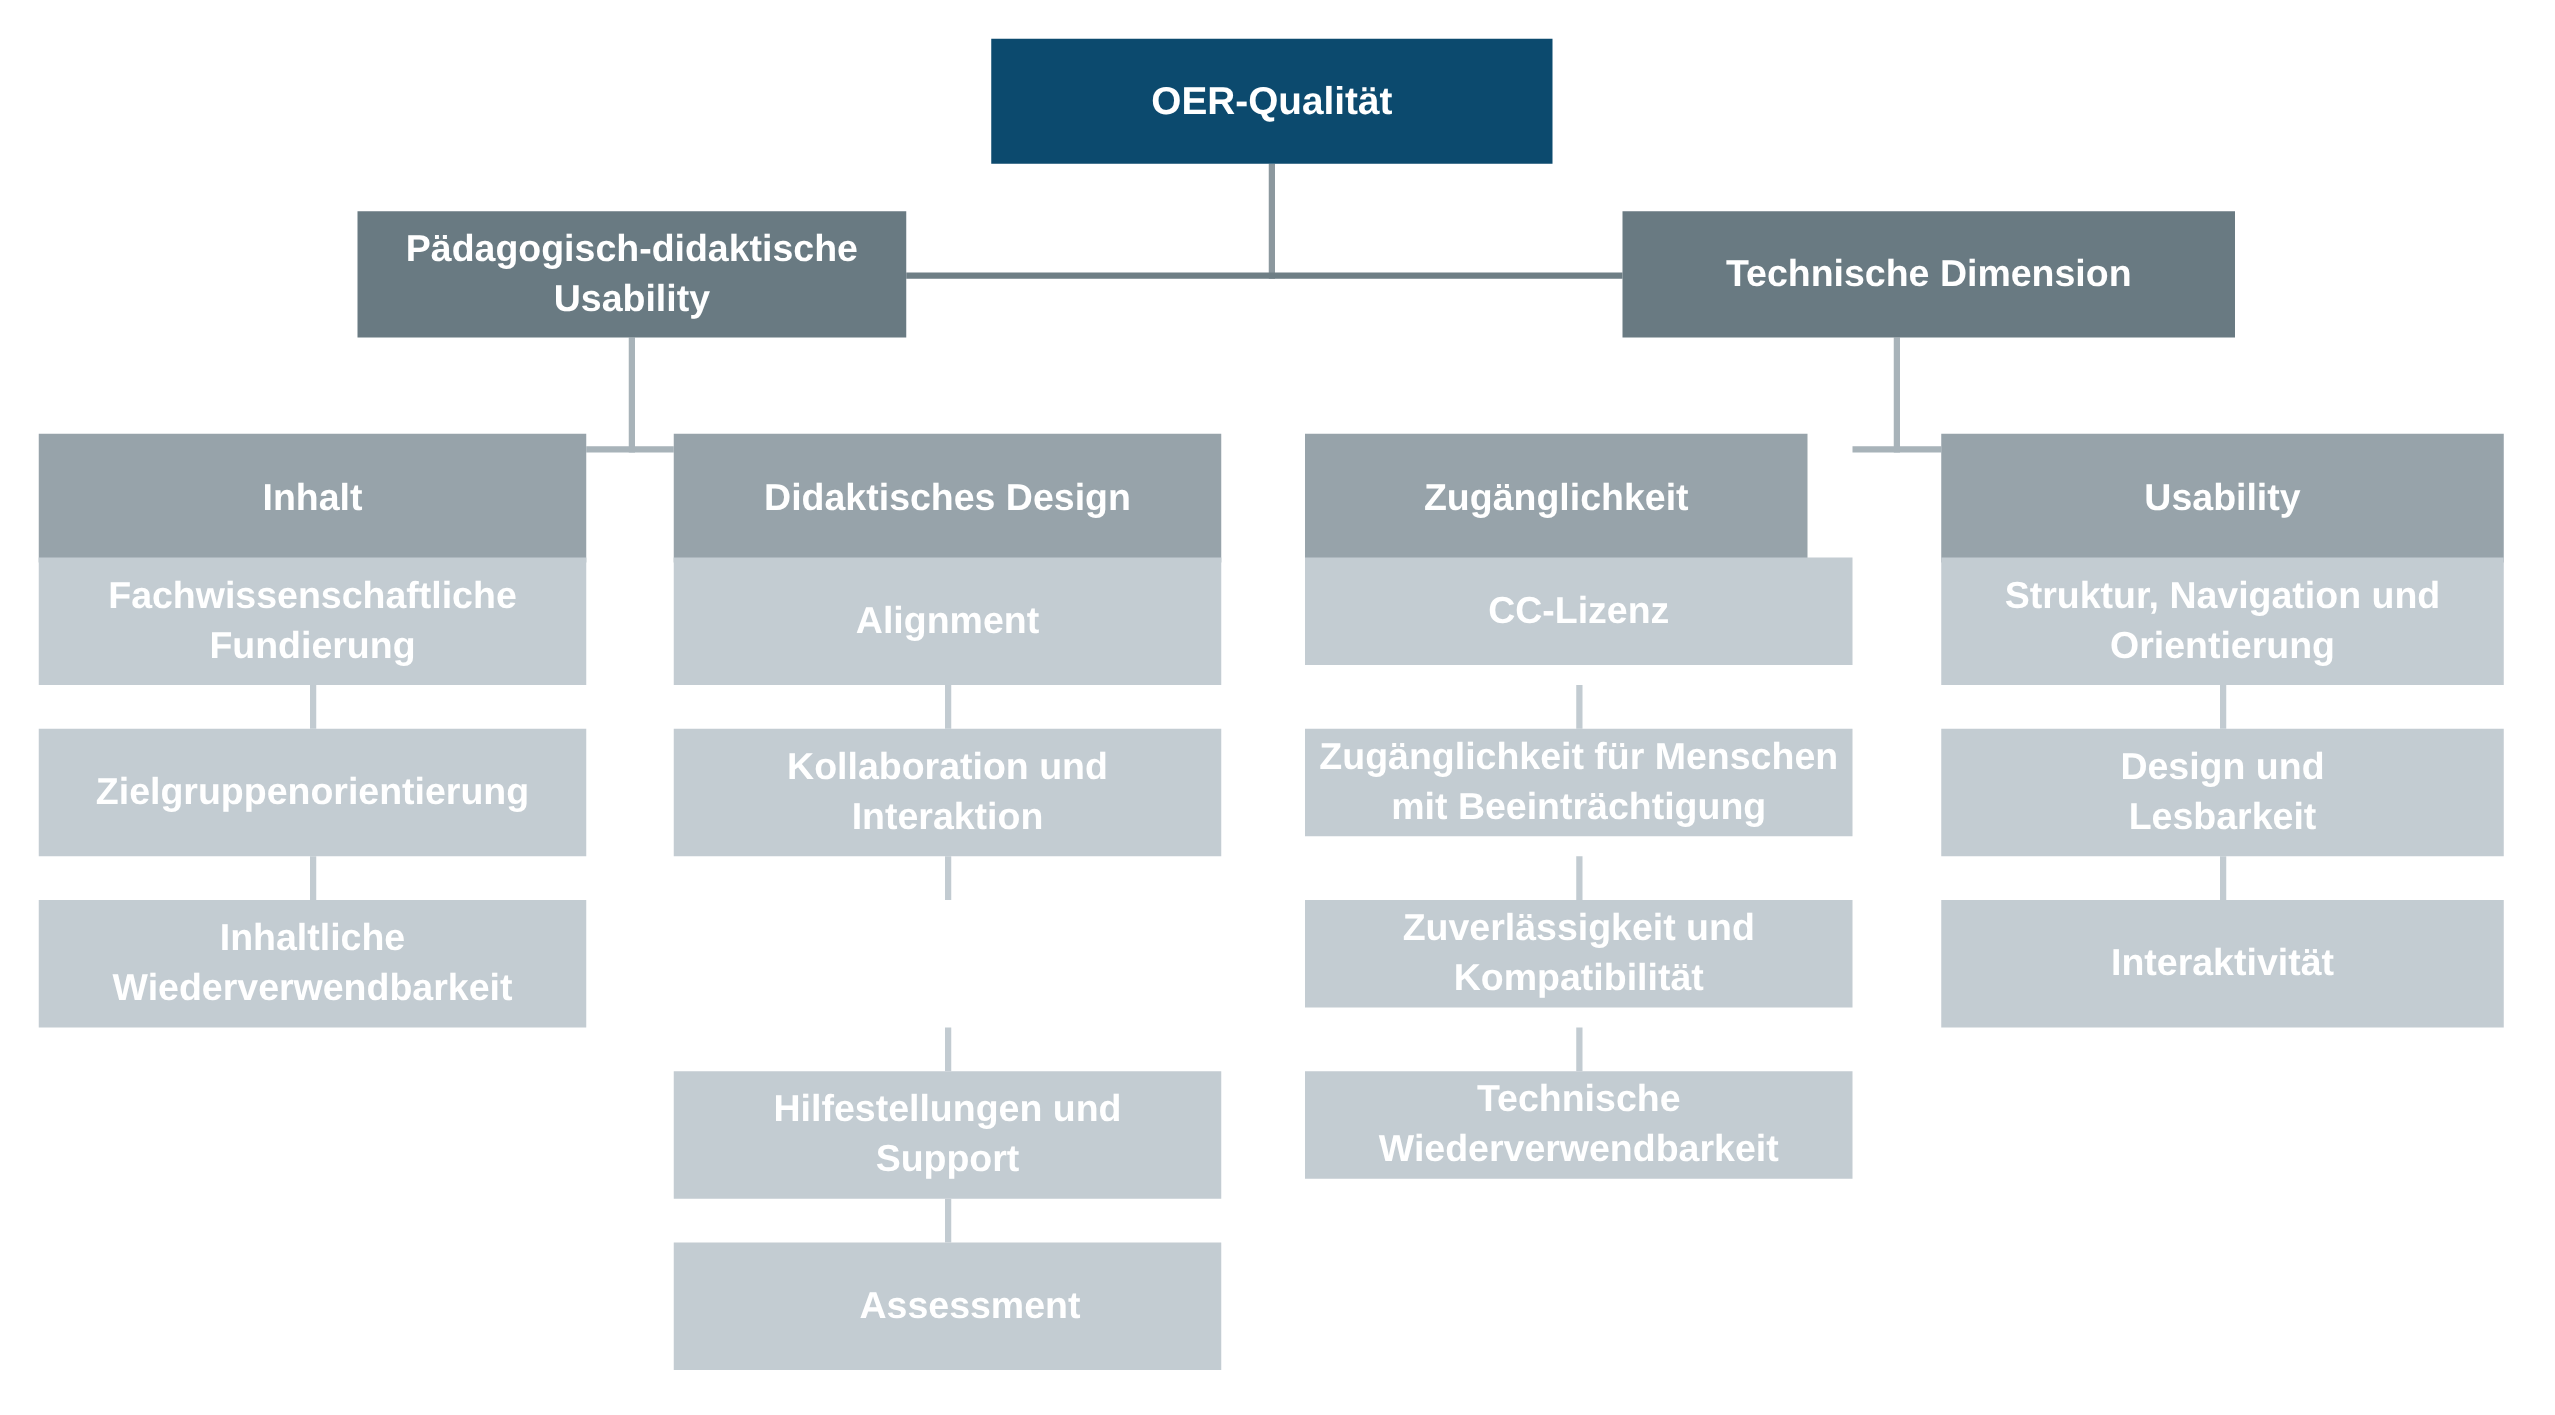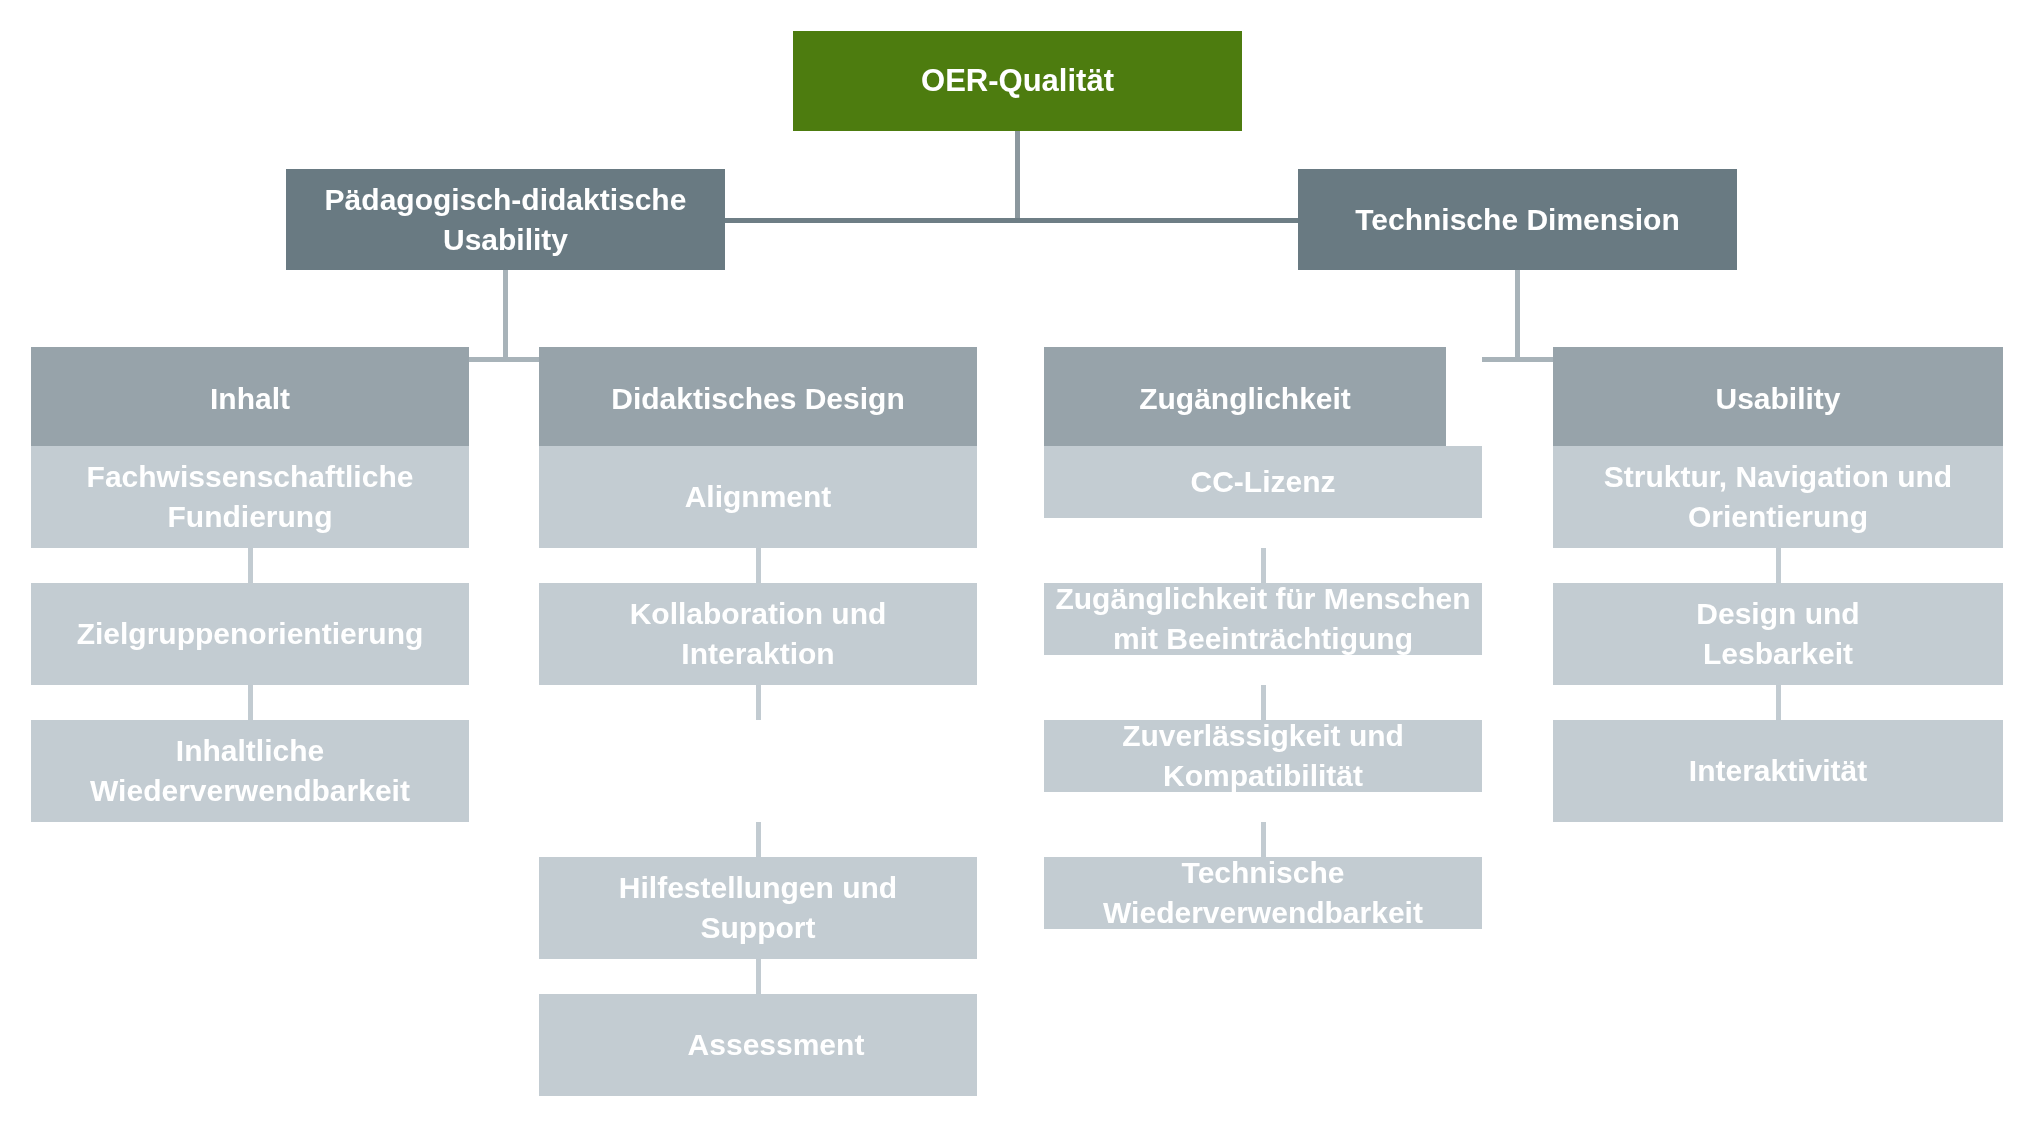--- a/index.html
+++ b/index.html
@@ -15,45 +15,45 @@
     display:flex; align-items:center; justify-content:center;
     text-align:center;
     white-space:pre-line;
     color:#ffffff;
     font-weight:bold;
     font-size:30px;
     line-height:1.33;
     box-sizing:border-box;
     padding:0 6px;
   }
-  .lvl1 { background:#4d7c0f; font-size:31px; }
+  .lvl1 { background:#0c4a6e; font-size:31px; }
   .lvl2 { background:#697A82; }
   .lvl3 { background:#97A3AA;margin-top:40px; }
   .leaf { background:#C3CCD2; }
   .connector { position:absolute; }
   .conn-root  { background:#8C989E; }
   .conn-main  { background:#6E7E85; }
   .conn-mid   { background:#A8B3B9; }
   .conn-leaf  { background:#C2CBD1; }
 
   
   .n-root { left:793px; top:31px; width:449px; height:100px; }
   
   .n-paed { left:286px;  top:169px; width:439px; height:101px; }
-  .n-tech { left:1298px; top:169px; width:439px; height:101px; }
+  .n-tech { left:1298px; top:169px; width:490px; height:101px; }
   
   .n-c1 { left:31px;   top:307px; width:438px; height:103px; }
   .n-c2 { left:539px;  top:307px; width:438px; height:103px; }
   .n-c3 { left:1044px; top:307px; width:402px; height:103px; }
   .n-c4 { left:1553px; top:307px; width:450px; height:103px; }
   
   .r1 { top:446px; } .r2 { top:583px; } .r3 { top:720px; } .r4 { top:857px; } .r5 { top:994px;padding-left:42px; }
   .col1 { left:31px;   width:438px; height:102px; }
   .col2 { left:539px;  width:438px; height:102px;text-align:center; }
-  .col3 { left:1044px; width:438px; height:72px; }
+  .col3 { left:1044px; width:438px; height:86px; }
   .col4 { left:1553px; width:450px; height:102px; }
 </style>
 </head>
 <body>
 
 <div class="stage">
 
   <div class="connector conn-root" style="left:1015px; top:131px; width:5px; height:92px;"></div>
   <div class="connector conn-main" style="left:725px; top:218px; width:573px; height:5px;"></div>
 

